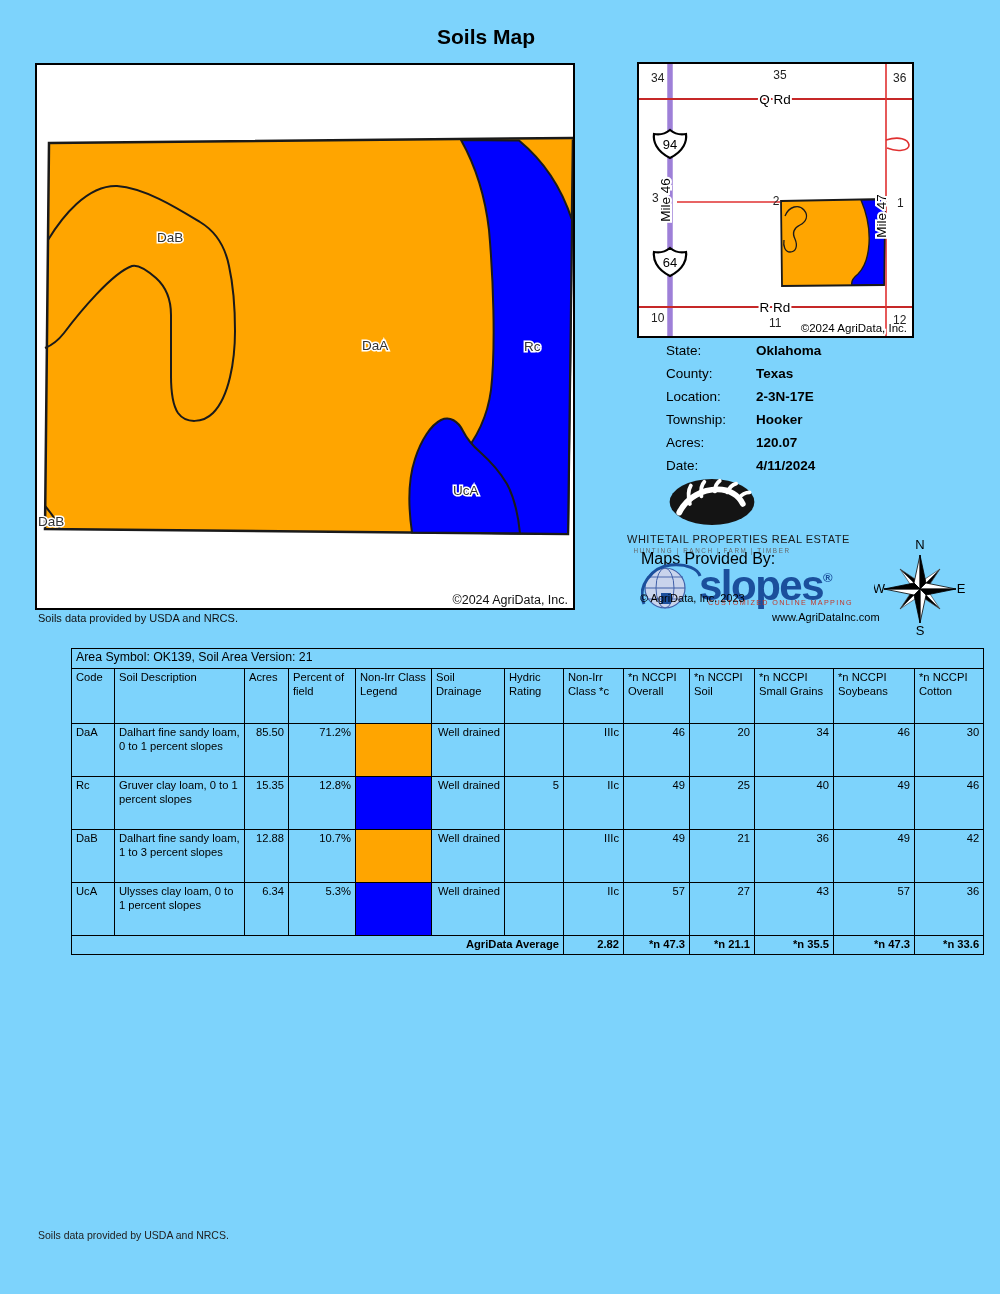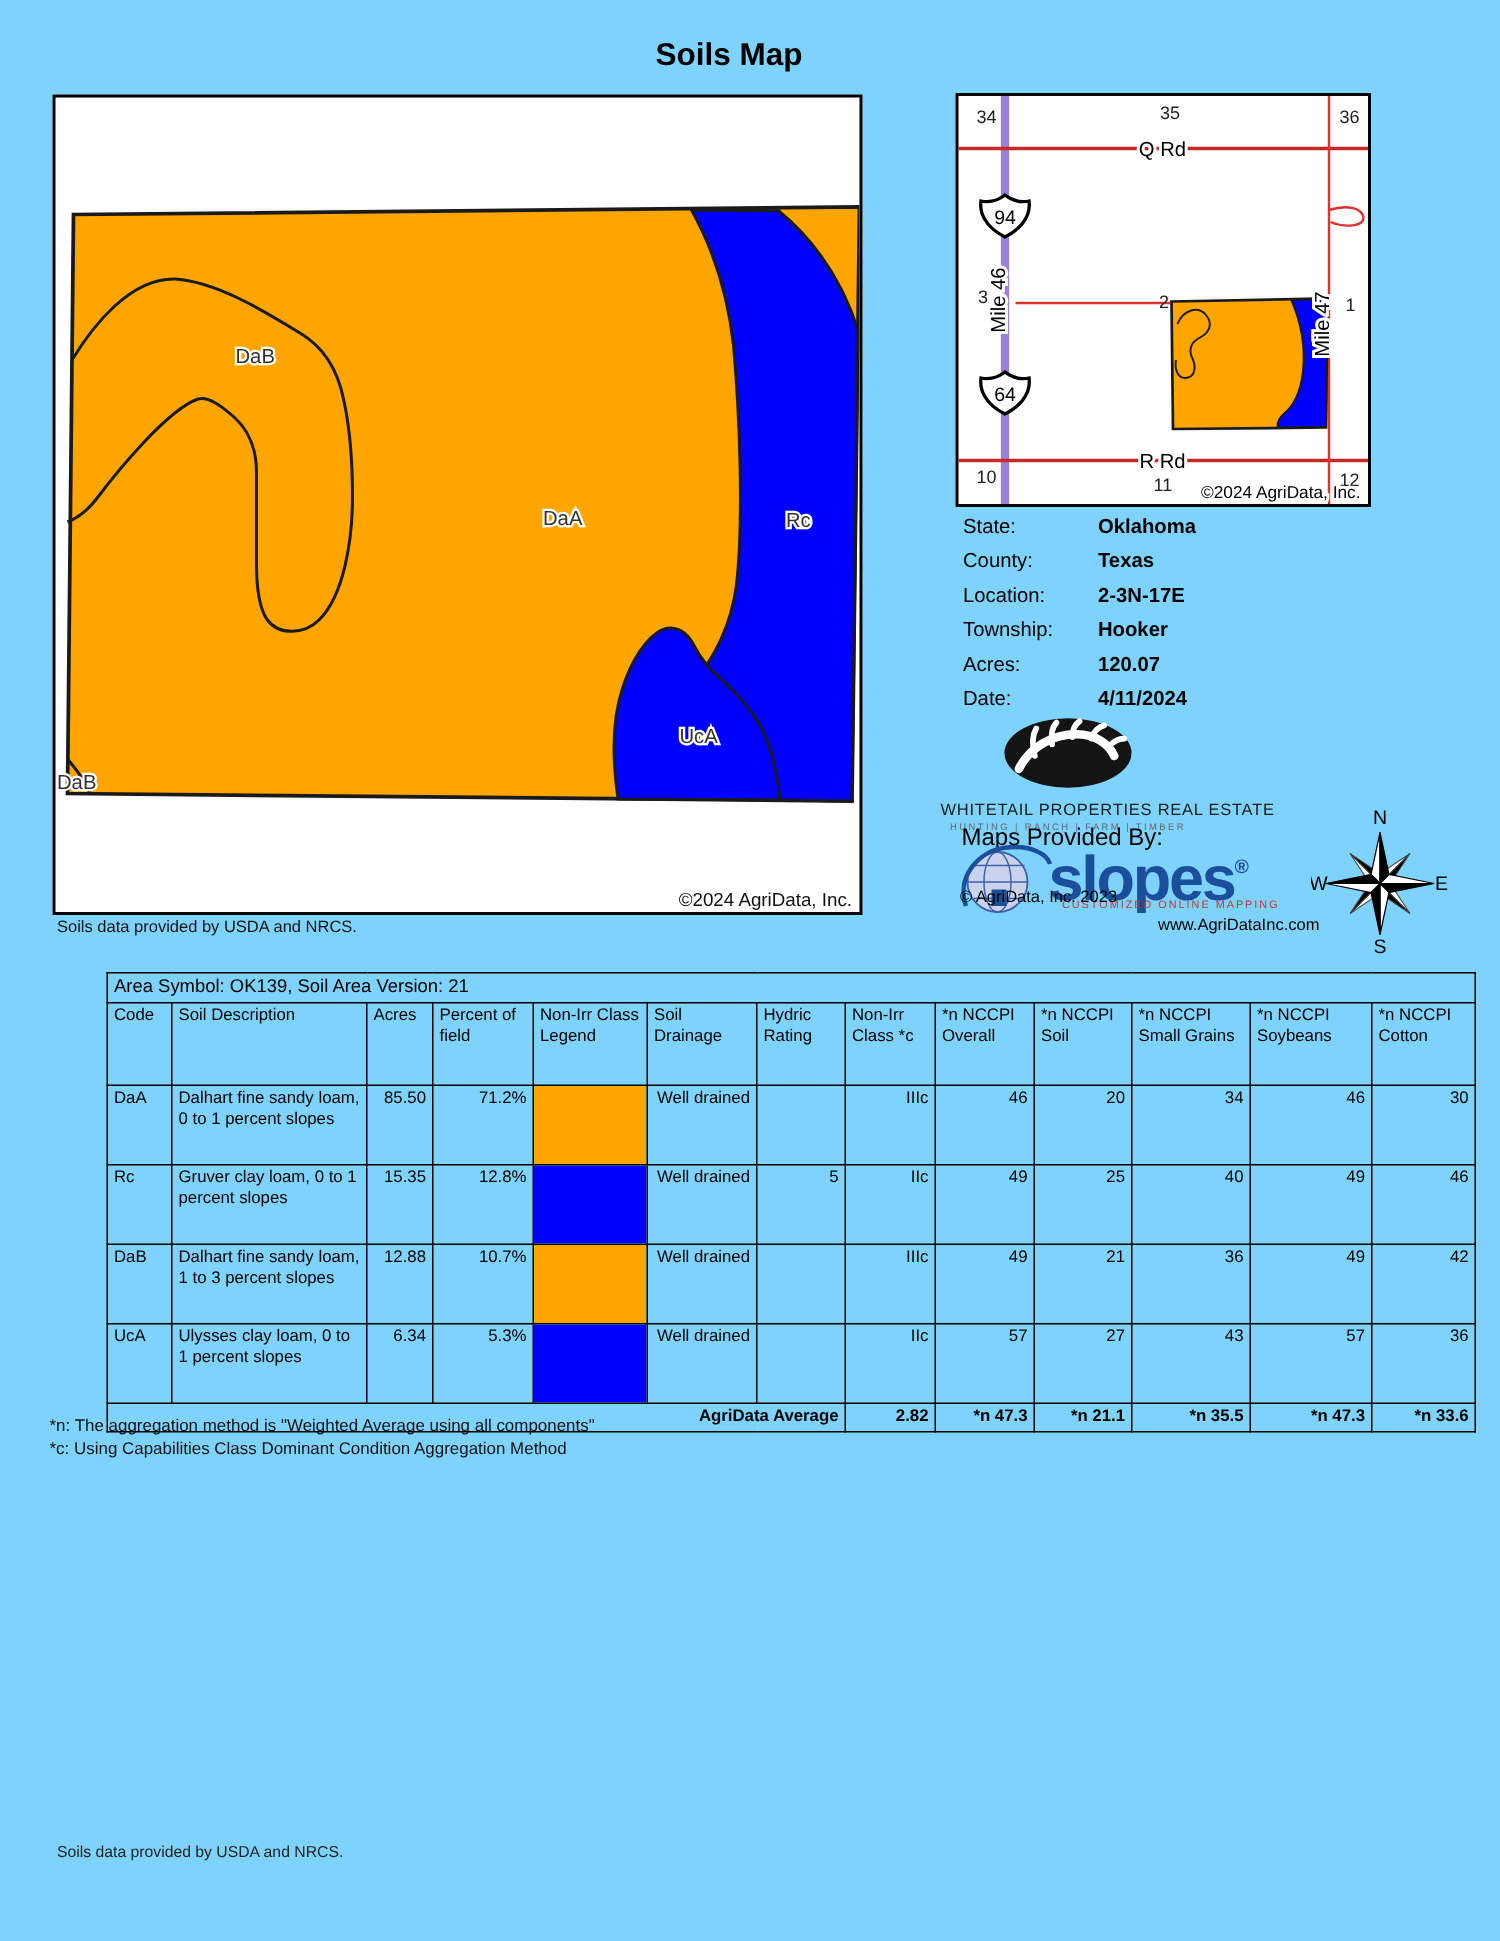--- a/index.html
+++ b/index.html
@@ -14,21 +14,21 @@
   .map-attr{position:absolute;right:5px;bottom:1px;font-size:12.5px;color:#111;}
   .usda-note{position:absolute;left:38px;top:612px;font-size:11px;color:#111;}
 
   
   .inset-box{position:absolute;left:637px;top:62px;width:277px;height:276px;
              border:2px solid #000;box-sizing:border-box;background:#fff;}
 
   
   .prop{position:absolute;left:642px;top:339px;font-size:13.5px;}
   .prop-row{display:flex;height:23px;align-items:center;}
-  .prop-label{width:90px;}
+  .prop-label{width:90px;margin-left:24px;}
   .prop-value{font-weight:bold;}
 
   
   .wt-logo{position:absolute;left:627px;top:476px;width:170px;text-align:center;}
   .wt-name{font-family:Liberation Sans, sans-serif;font-size:11px;letter-spacing:.5px;
            color:#1a1a1a;margin-top:1px;white-space:nowrap;}
   .wt-tag{font-size:6.3px;color:#666;letter-spacing:1.6px;margin-top:2px;white-space:nowrap;}
 
   
   .maps-by{position:absolute;left:641px;top:550px;font-size:16px;}
@@ -364,20 +364,16 @@
         <td class="num">*n 47.3</td>
         <td class="num">*n 21.1</td>
         <td class="num">*n 35.5</td>
         <td class="num">*n 47.3</td>
         <td class="num">*n 33.6</td>
       </tr>
     </tbody>
       </table>
   </div>
 
-  <div class="footnotes">
-    <div>*n: The aggregation method is "Weighted Average using all components"</div>
-    <div>*c: Using Capabilities Class Dominant Condition Aggregation Method</div>
-  </div>
 
   <div class="footer-note">Soils data provided by USDA and NRCS.</div>
 
 </div>
 
 </body></html>

